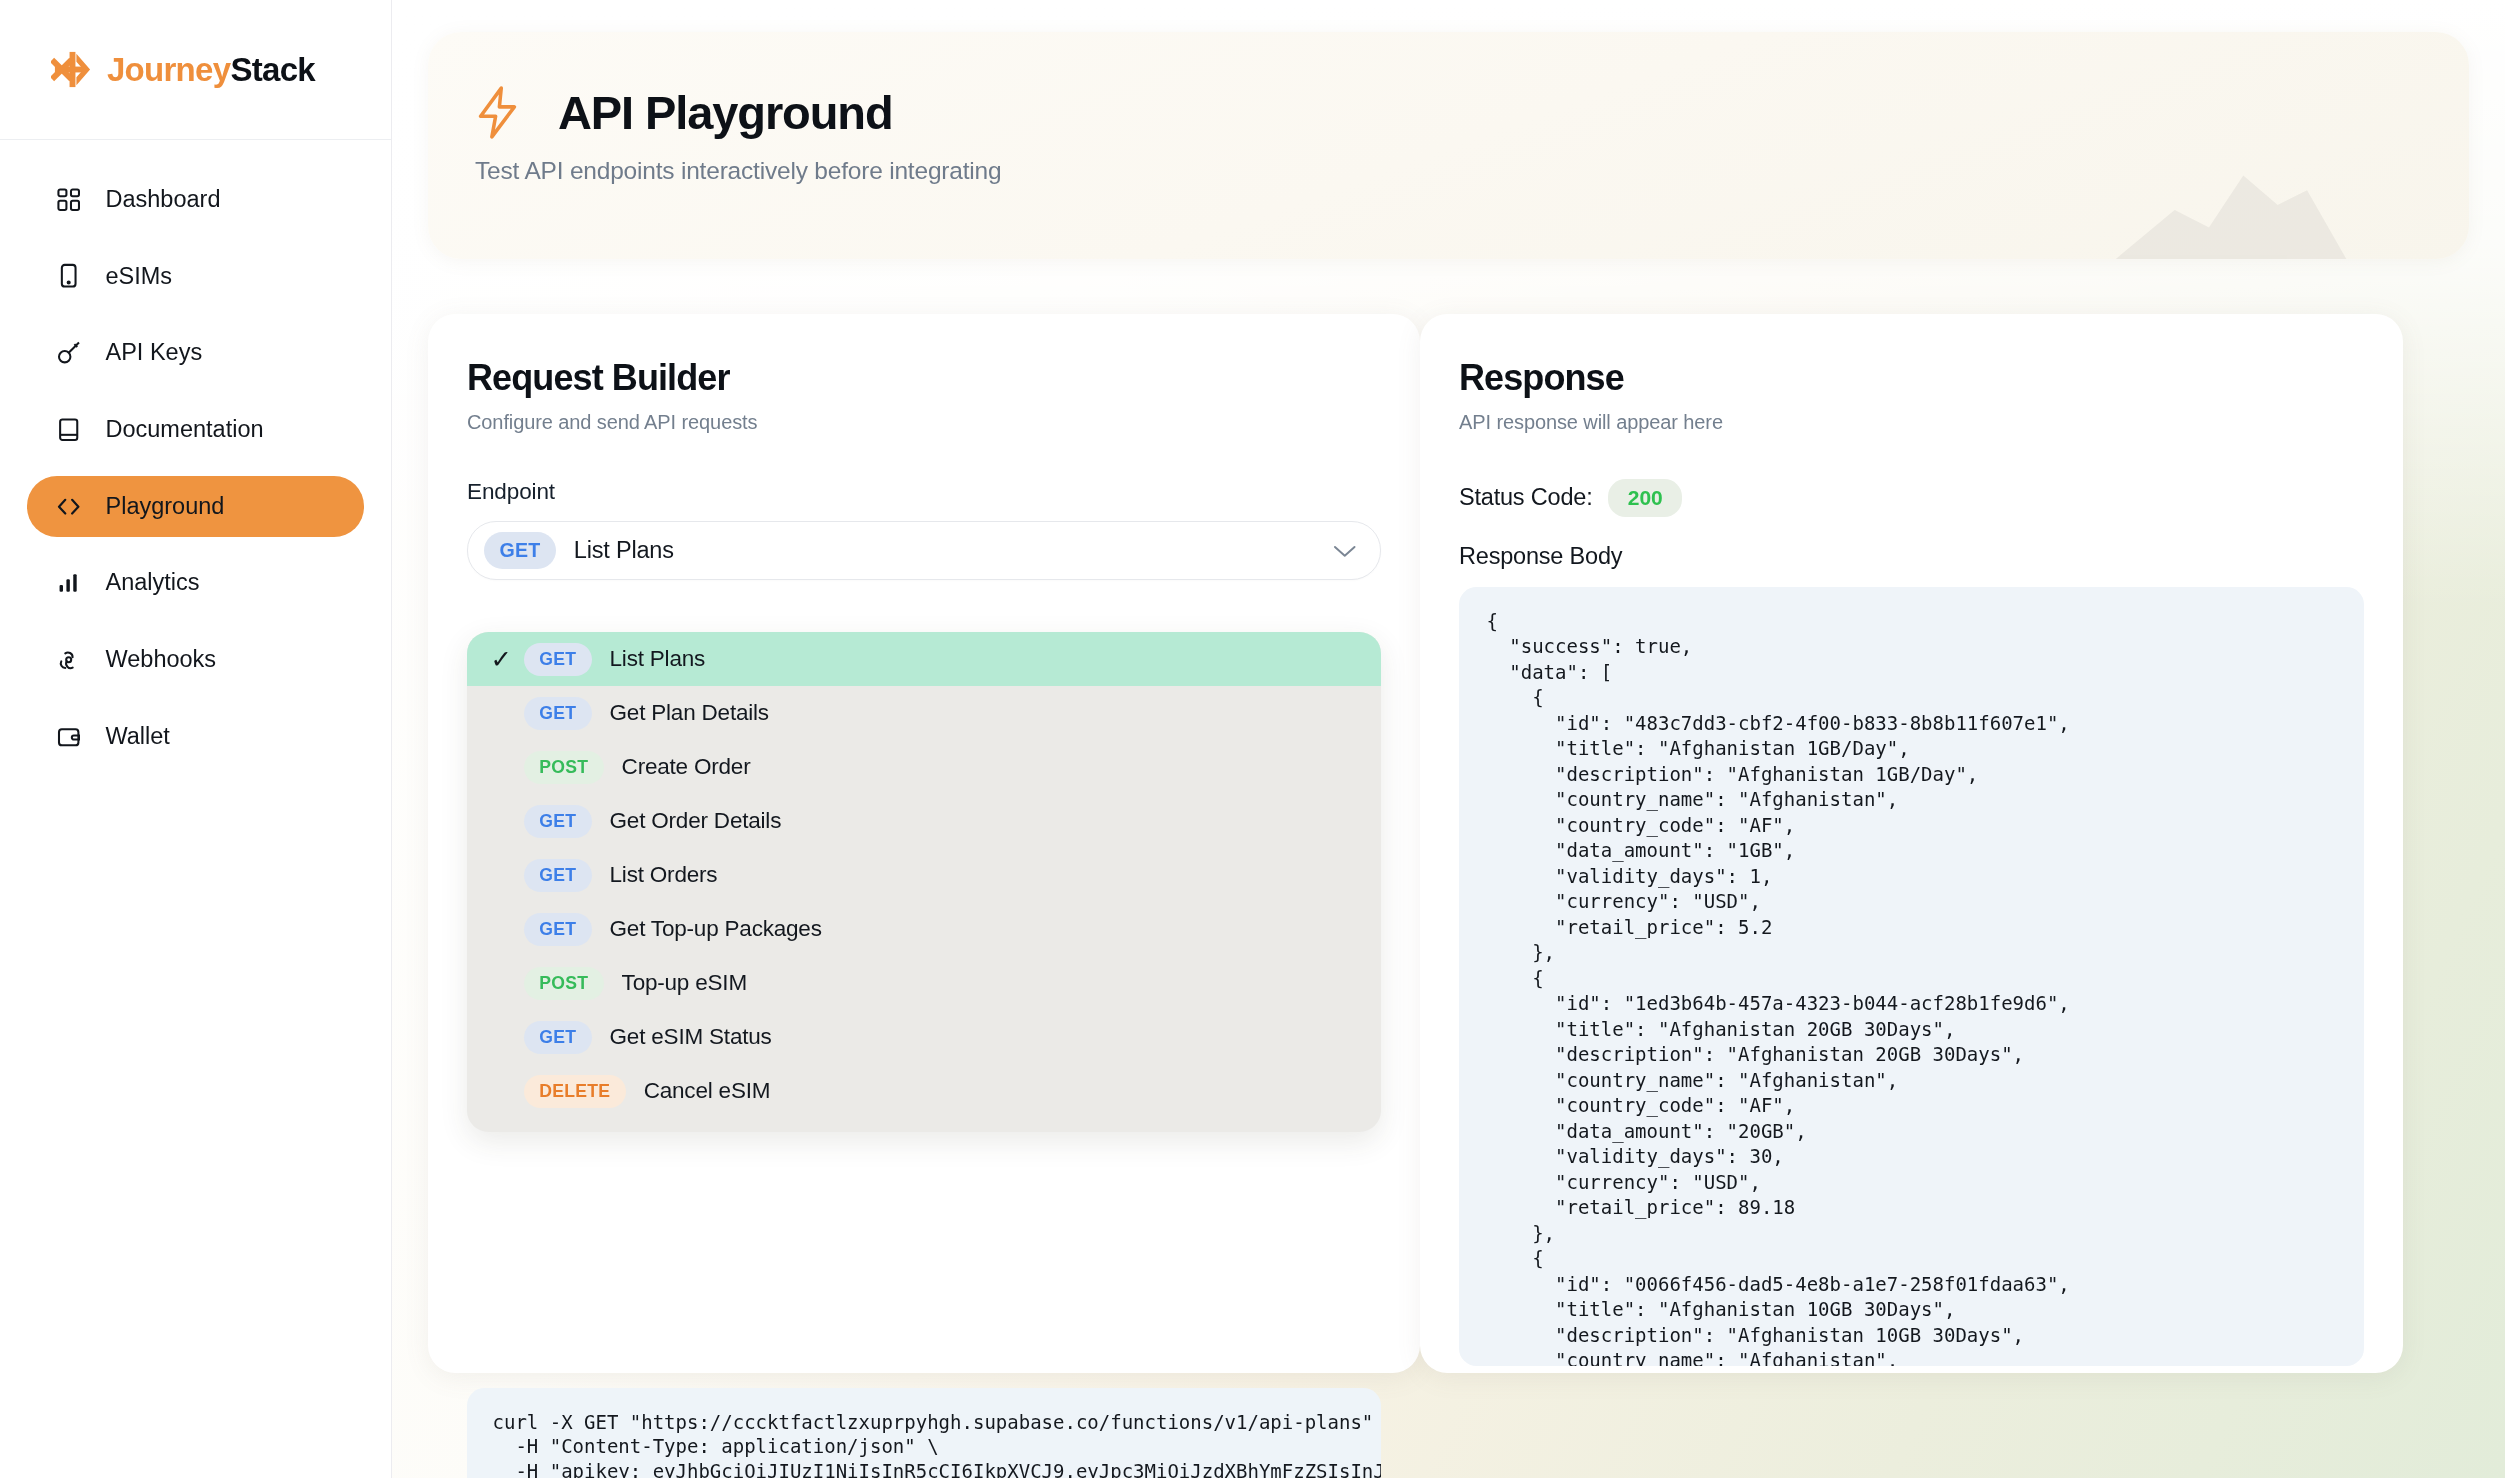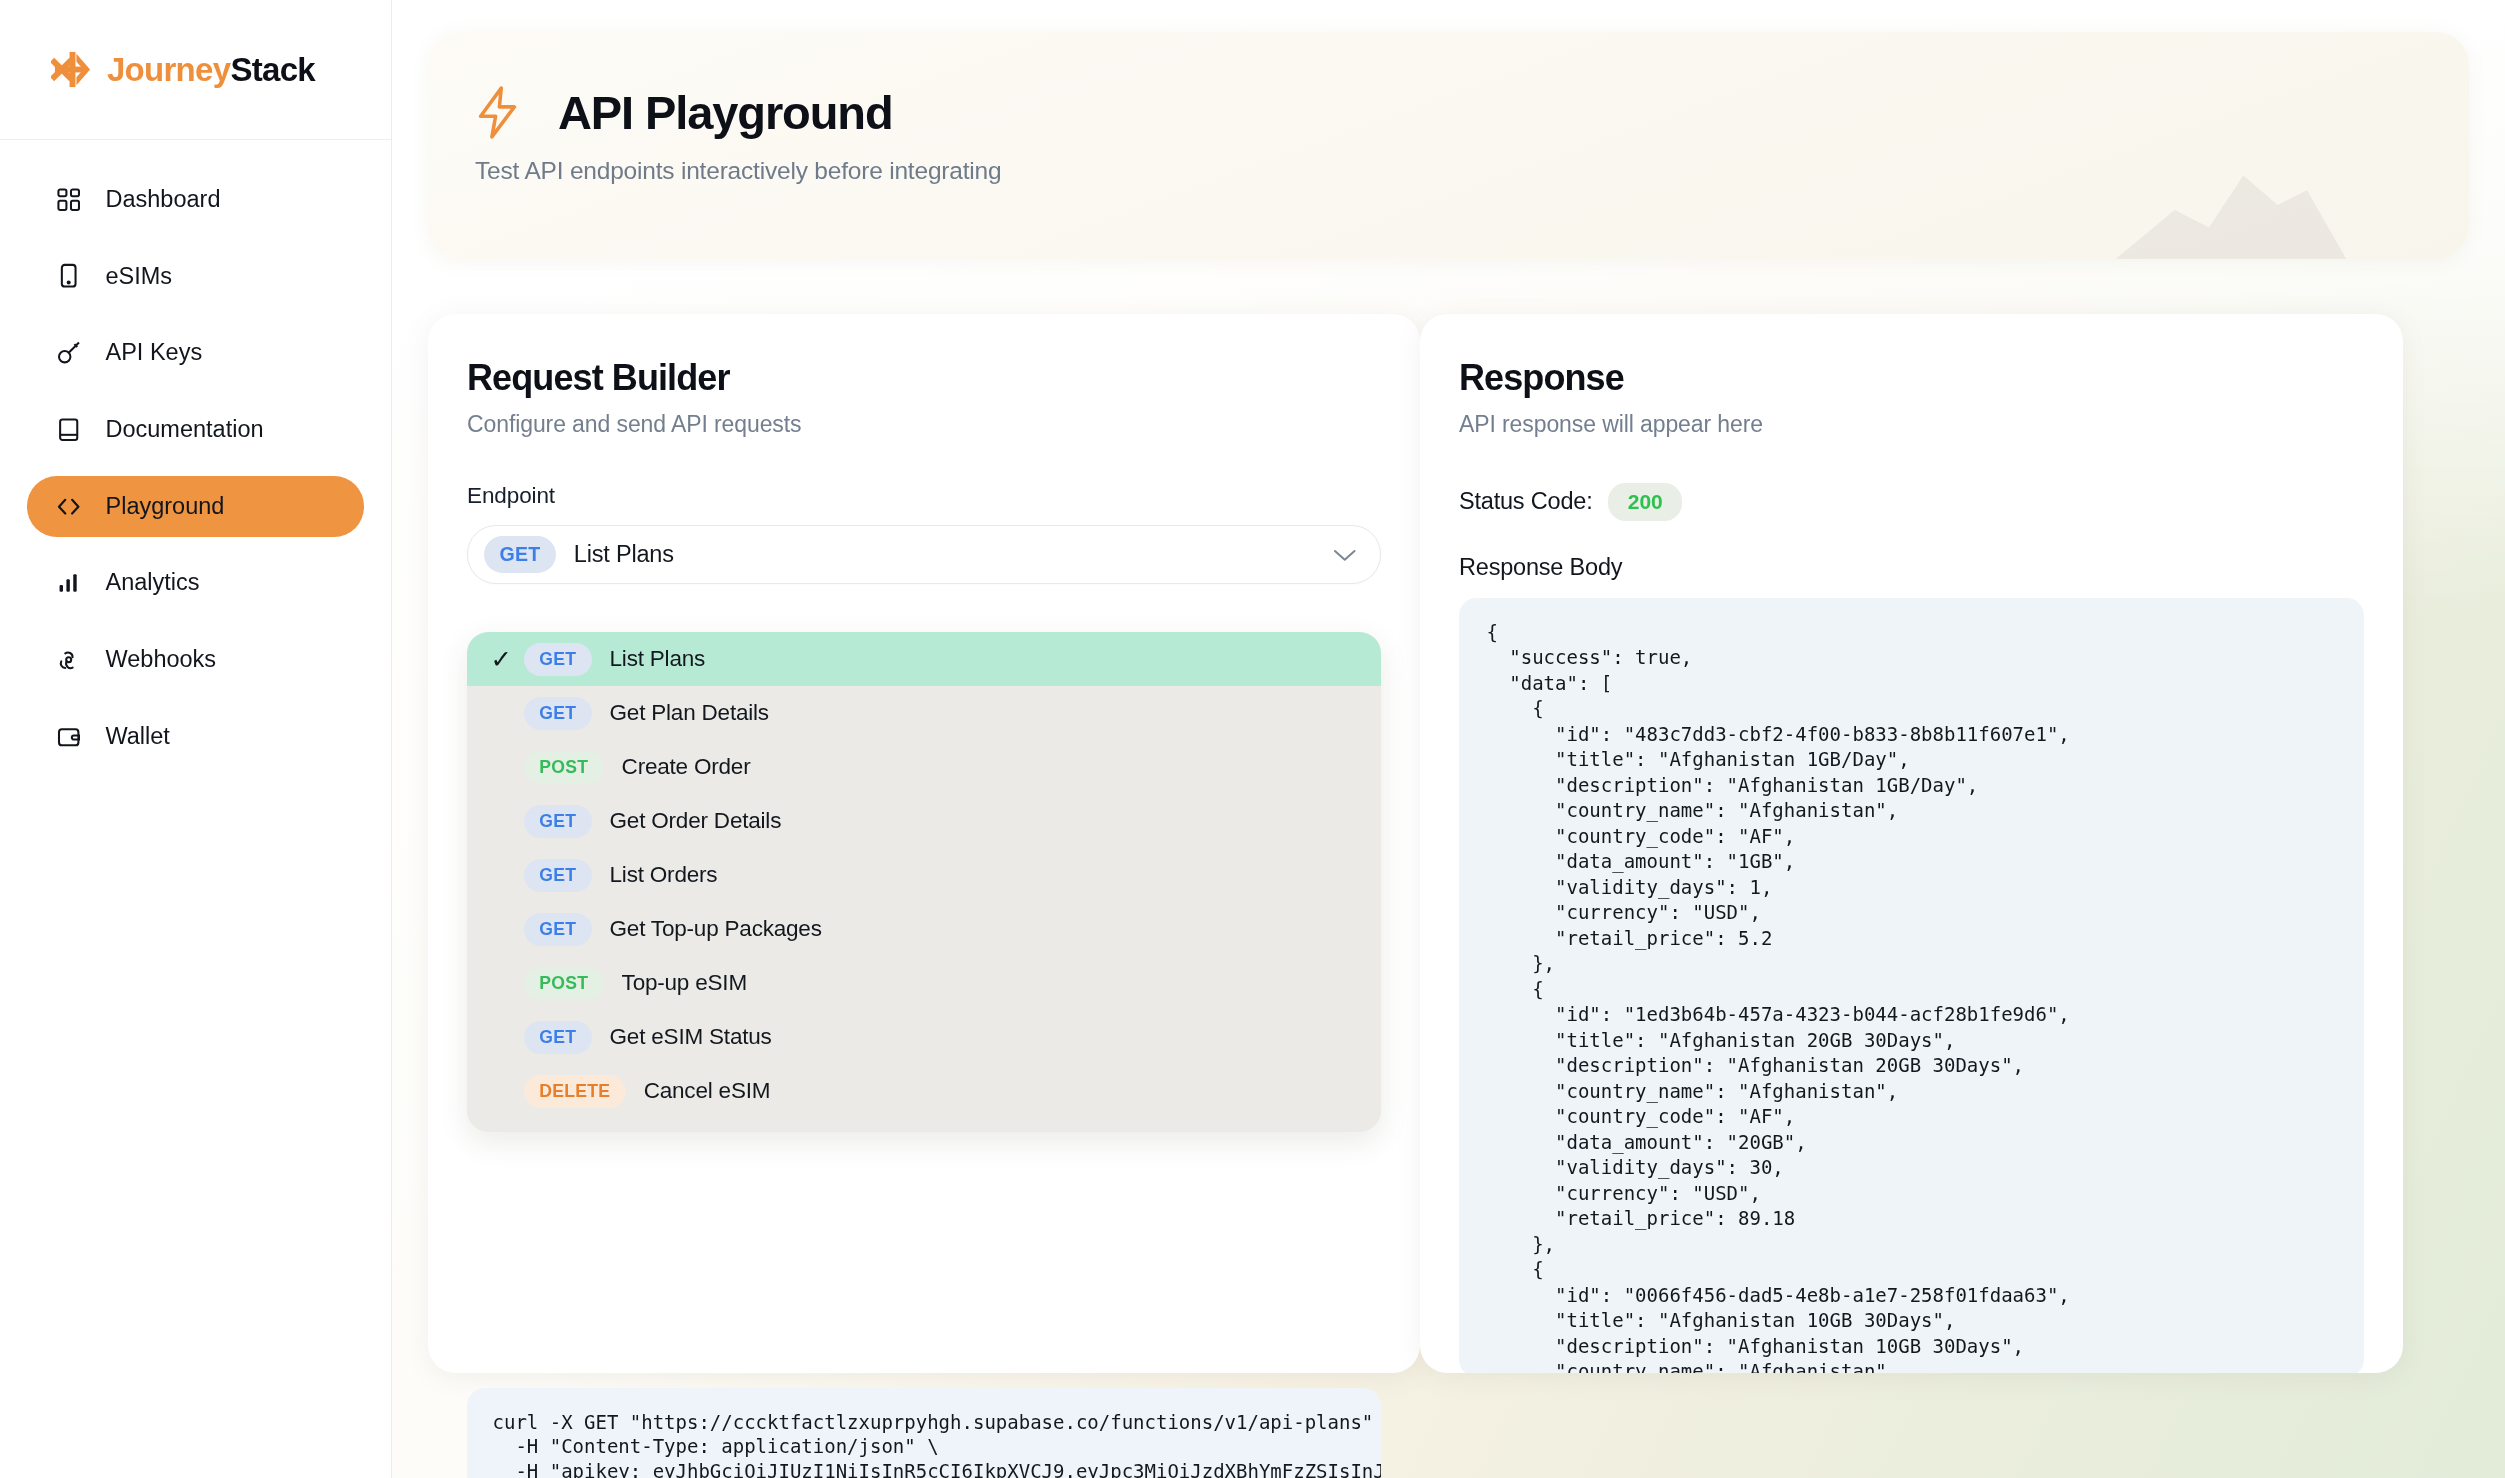--- a/index.html
+++ b/index.html
@@ -136,21 +136,21 @@
   .panel-right { width: 983px; height: 1059px; position: relative; overflow: hidden; }
 
   .panel-title {
     font-size: 36px;
     font-weight: 700;
     letter-spacing: -0.9px;
     color: #0d1117;
   }
   .panel-sub {
     margin-top: 11.8px;
-    font-size: 23px;
+    font-size: 20px;
     color: #737f8e;
     letter-spacing: -0.1px;
   }
 
   
   .field-label {
     margin-top: 45px;
     font-size: 22.5px;
     color: #16202c;
     letter-spacing: -0.1px;
@@ -249,21 +249,21 @@
   .status-label { font-size: 23.5px; color: #12171e; letter-spacing: -0.2px; }
   .status-pill {
     background: #e9efe6;
     color: #2ec14f;
     font-size: 21px;
     font-weight: 600;
     padding: 6.9px 19.6px;
     border-radius: 17.6px;
   }
   .body-label {
-    margin-top: 33px;
+    margin-top: 26px;
     font-size: 23.5px;
     color: #12171e;
     letter-spacing: -0.2px;
   }
   .code-json {
     margin-top: 17.6px;
     background: #eff4f9;
     border-radius: 17.6px;
     padding: 21.6px 27.4px;
     font-family: "DejaVu Sans Mono", monospace;

